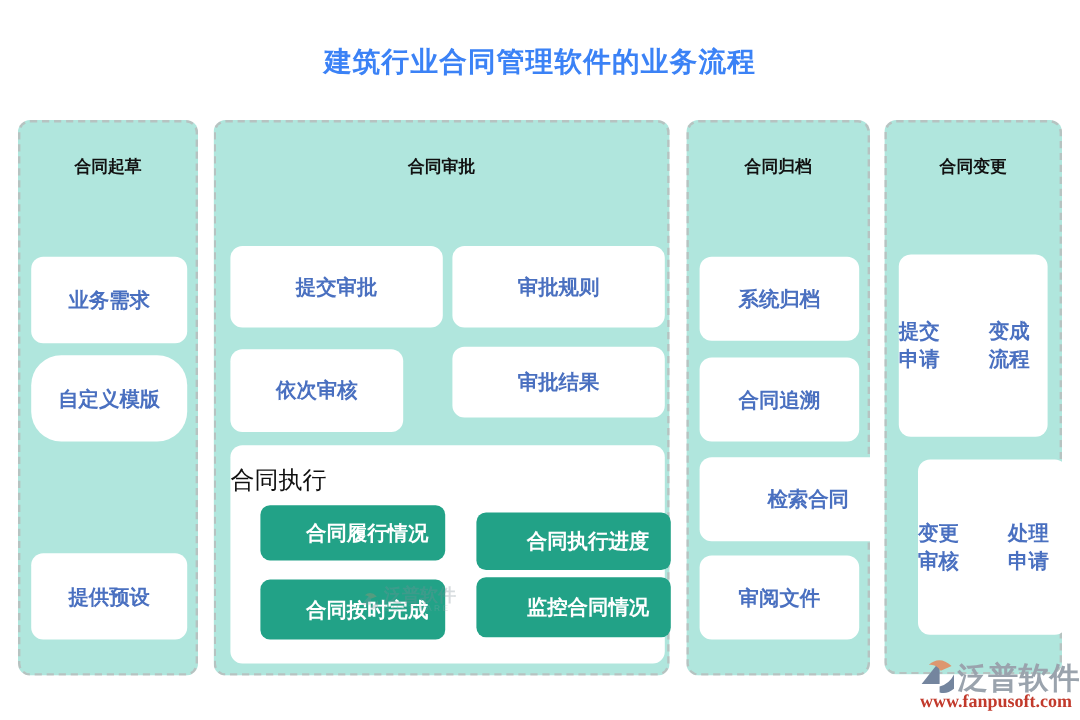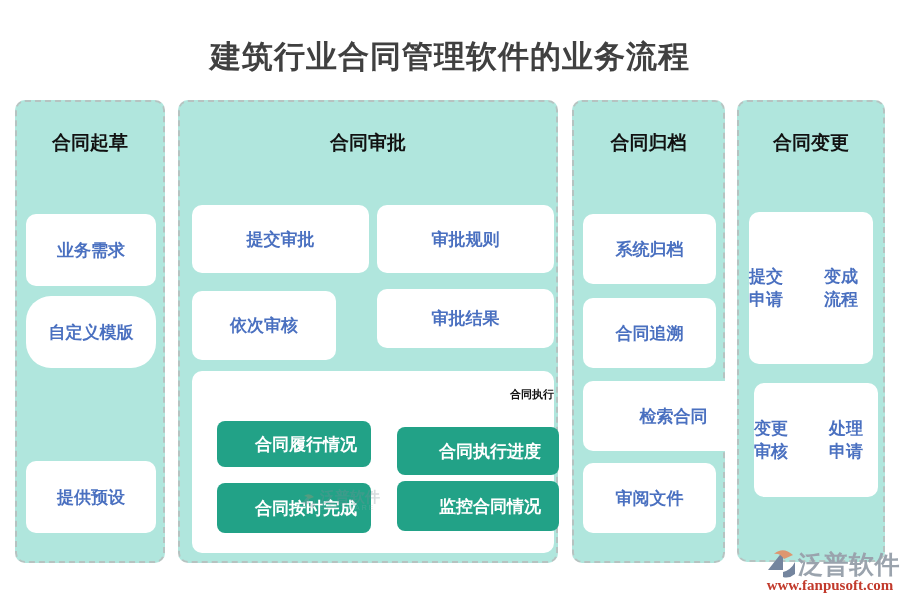--- a/index.html
+++ b/index.html
@@ -1,30 +1,30 @@
 <!DOCTYPE html>
 <html><head>
 <meta charset="utf-8">
 <style>
   html,body{margin:0;padding:0;background:#fff;}
   #page{position:relative;width:900px;height:600px;background:#ffffff;overflow:hidden;
         font-family:"Liberation Sans","DejaVu Sans",sans-serif;}
   .title{position:absolute;top:36px;left:0;width:100%;text-align:center;
-         font-size:31px;font-weight:bold;color:#404040;letter-spacing:1px;}
+         font-size:23px;font-weight:bold;color:#3b82f6;letter-spacing:1px;}
   .panel{position:absolute;background:#b0e6dd;border:2px dashed #b6c3c1;
          border-radius:10px;box-sizing:border-box;}
   .panel-header{position:absolute;top:28px;left:0;width:100%;text-align:center;
-                font-size:19px;font-weight:bold;color:#111;}
+                font-size:14px;font-weight:bold;color:#111;}
   .white-box{position:absolute;background:#ffffff;border-radius:10px;
              display:flex;align-items:center;justify-content:center;
              color:#4a70c0;font-size:17px;font-weight:bold;}
   .multi-box{flex-direction:row;gap:26px;}
   .exec-panel{position:absolute;background:#ffffff;border-radius:10px;}
-  .exec-title{position:absolute;top:16px;left:0;width:100%;text-align:right;
-              font-size:11px;font-weight:bold;color:#111;}
+  .exec-title{position:absolute;top:16px;left:0;width:100%;text-align:left;
+              font-size:20px;font-weight:normal;color:#111;}
   .green-btn{position:absolute;background:#22a287;border-radius:8px;color:#fff;
              font-size:17px;font-weight:bold;display:flex;align-items:center;
              justify-content:center;padding-left:24px;}
   #col-draft{left:15px;top:100px;width:150px;height:463px;}
   #col-approval{left:178px;top:100px;width:380px;height:463px;}
   #col-archive{left:572px;top:100px;width:153px;height:463px;}
   #col-change{left:737px;top:100px;width:148px;height:462px;}
   
   .watermark{position:absolute;left:300px;top:489px;display:flex;align-items:center;
              gap:4px;opacity:0.30;z-index:5;pointer-events:none;}
@@ -75,21 +75,21 @@
     <div class="white-box" style="left:9px;top:279px;width:133px;height:70px;padding-left:24px;">检索合同</div>
     <div class="white-box" style="left:9px;top:361px;width:133px;height:70px;">审阅文件</div>
   </div>
 
   <div class="panel" id="col-change">
     <div class="panel-header">合同变更</div>
     <div class="white-box multi-box" style="left:10px;top:110px;width:124px;height:152px;">
       <span>提交申请</span>
       <span>变成流程</span>
     </div>
-    <div class="white-box multi-box" style="left:15px;top:281px;width:124px;height:114px;">
+    <div class="white-box multi-box" style="left:26px;top:281px;width:124px;height:146px;">
       <span>变更审核</span>
       <span>处理申请</span>
     </div>
   </div>
 
   <div class="watermark">
     <svg width="16" height="16" viewBox="0 0 16 16">
       <path d="M1 11 L9 2 L9 11 Z" fill="#8a9aa0"></path>
       <path d="M4 3 Q9 -1 14 4 L9 6 Q7 3 4 3 Z" fill="#c98f6e"></path>
       <path d="M9 12 Q13 11 15 7 L15 13 Q12 15 9 14 Z" fill="#8a9aa0"></path>

